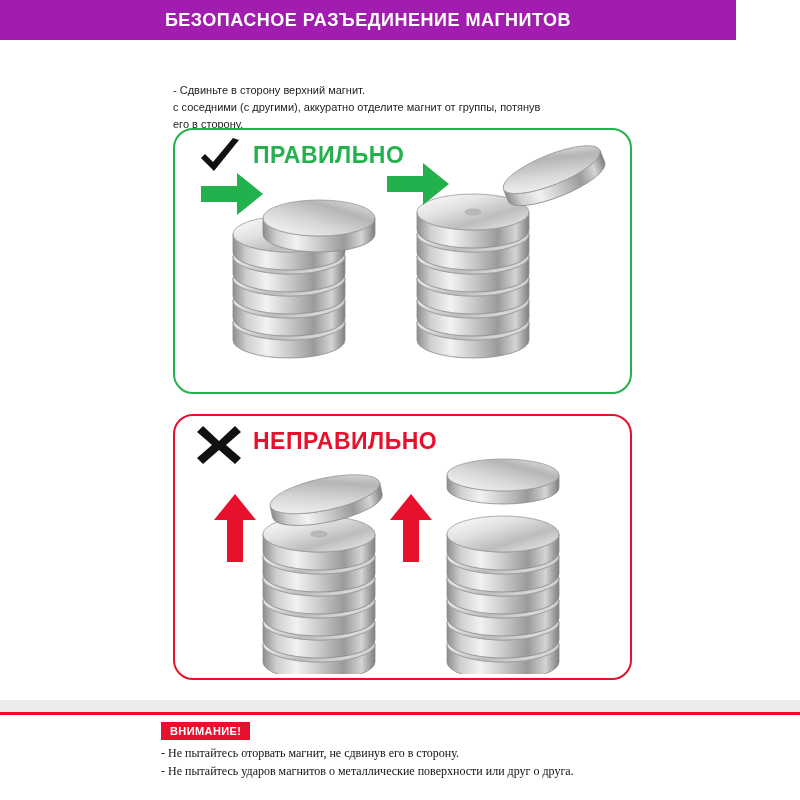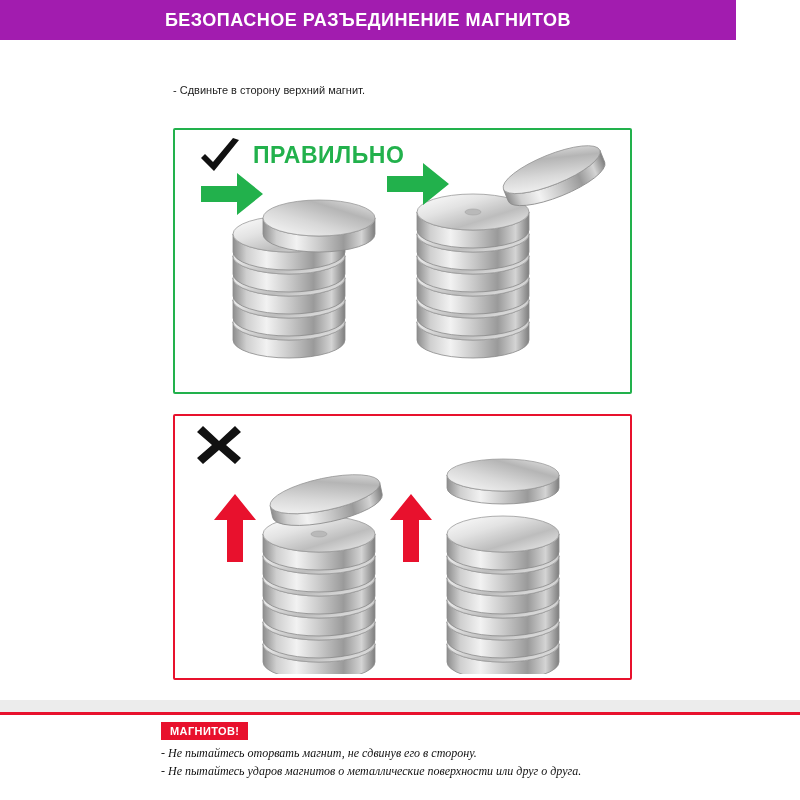--- a/index.html
+++ b/index.html
@@ -43,21 +43,21 @@
     font-size: 11px;
     color: #222222;
     line-height: 17px;
     margin-top: 30px;
   }
   .intro div { white-space: nowrap; }
 
   
   .panel {
     position: absolute;
-    border-radius: 2px;
+    border-radius: 20px;
     background: #ffffff;
   }
   .panel-correct {
     left: 173px;
     top: 128px;
     width: 455px;
     height: 262px;
     border: 2.5px solid #22b14c;
   }
   .panel-wrong {
@@ -113,37 +113,39 @@
   .footer-list {
     position: absolute;
     left: 161px;
     top: 744px;
     width: 520px;
     font-size: 12px;
     color: #111111;
     line-height: 18px;
     font-family: "Liberation Serif", serif;
   }
-  .footer-list div { white-space: nowrap; font-style: italic; }
+  .footer-list div { white-space: nowrap; }
 
   svg { display: block; }
   .panel-svg {
     position: absolute;
     left: 0; top: 0;
   }
 </style>
 </head>
 <body>
 
 <div class="header-bar">
   <div class="title">БЕЗОПАСНОЕ РАЗЪЕДИНЕНИЕ МАГНИТОВ</div>
 </div>
 
 <div class="intro">
   <div>- Сдвиньте в сторону верхний магнит.</div>
+  <div>с соседними (с другими), аккуратно отделите магнит от группы, потянув</div>
+  <div>его в сторону.</div>
 </div>
 
 <div class="panel panel-correct">
 
   <svg class="mark" viewBox="0 0 46 42">
     <path d="M4 20 L17 33 L42 2 L36 0 L16 24 L8 16 Z" fill="#111111"></path>
   </svg>
 
   <div class="panel-label label-correct">ПРАВИЛЬНО</div>
 
@@ -242,20 +244,21 @@
     </g>
   </svg>
 </div>
 
 <div class="panel panel-wrong">
 
   <svg class="mark" viewBox="0 0 46 42">
     <path d="M6 2 L22 17 L38 2 L44 8 L29 21 L44 34 L38 40 L22 26 L6 40 L0 34 L15 21 L0 8 Z" fill="#111111"></path>
   </svg>
 
+  <div class="panel-label label-wrong">НЕПРАВИЛЬНО</div>
 
   <svg class="panel-svg" width="451" height="258" viewBox="0 0 451 258">
     <defs>
       <linearGradient id="magSideR" x1="0" y1="0" x2="1" y2="0">
         <stop offset="0%" stop-color="#8d8d8d"></stop>
         <stop offset="12%" stop-color="#cfcfcf"></stop>
         <stop offset="30%" stop-color="#f2f2f2"></stop>
         <stop offset="52%" stop-color="#c6c6c6"></stop>
         <stop offset="72%" stop-color="#9a9a9a"></stop>
         <stop offset="88%" stop-color="#d4d4d4"></stop>
@@ -345,18 +348,18 @@
     </g>
     <g fill="#e8112d">
       <path d="M228 146 v-42 h-13 l21 -26 21 26 h-13 v42 z"></path>
     </g>
   </svg>
 </div>
 
 <div class="footer-sep"></div>
 <div class="footer-rule"></div>
 
-<div class="attention-badge">МАГНИТОВ!</div>
+<div class="attention-badge">ВНИМАНИЕ!</div>
 
 <div class="footer-list">
   <div>- Не пытайтесь оторвать магнит, не сдвинув его в сторону.</div>
   <div>- Не пытайтесь ударов магнитов о металлические поверхности или друг о друга.</div>
 </div>
 
 </body></html>

